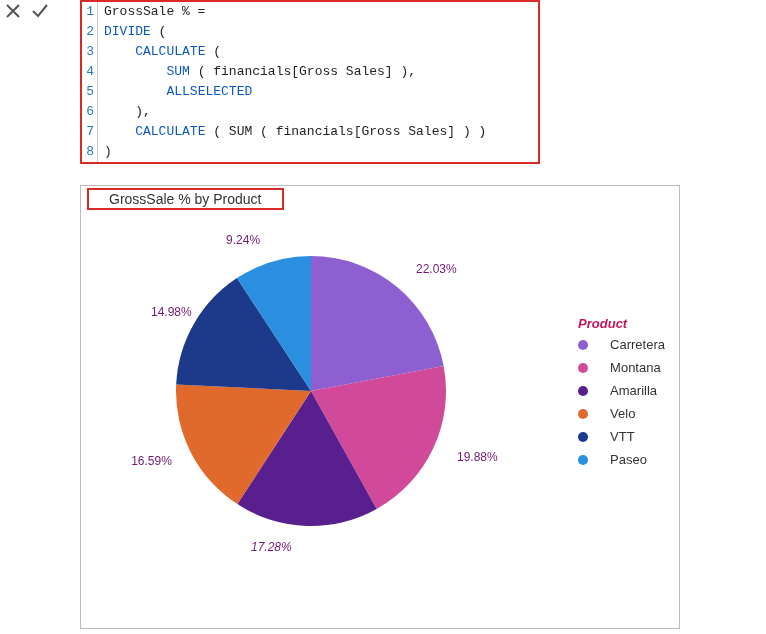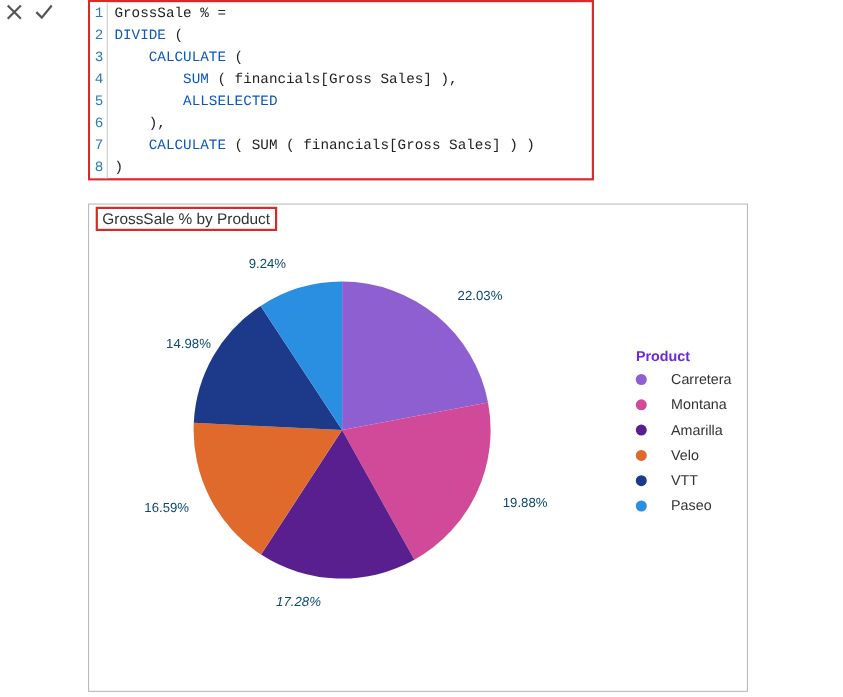--- a/index.html
+++ b/index.html
@@ -54,48 +54,49 @@
     top: 185px;
     width: 600px;
     height: 444px;
     border: 1px solid #bbb;
   }
   .chart-title-box {
     position: absolute;
     left: 6px;
     top: 2px;
     border: 2px solid #d92a2a;
-    padding: 1px 4px;
+    padding: 1px 20px;
     font-size: 14px;
     color: #333;
   }
   .pie-wrap {
     position: absolute;
     left: 80px;
     top: 55px;
     width: 300px;
     height: 300px;
   }
   .dlabel {
     position: absolute;
     font-size: 12px;
-    color: #0c4a6e;
+    color: #701a75;
     white-space: nowrap;
   }
   .legend {
     position: absolute;
     right: 14px;
     top: 130px;
     font-size: 13px;
     color: #333;
   }
   .legend-title {
     font-weight: 600;
     margin-bottom: 6px;
-    color: #6d28d9;
+    color: #be185d;
+    font-style: italic;
   }
   .legend-item {
     display: flex;
     align-items: center;
     margin-bottom: 8px;
     gap: 22px;
   }
   .swatch {
     width: 10px; height: 10px;
     border-radius: 50%;

